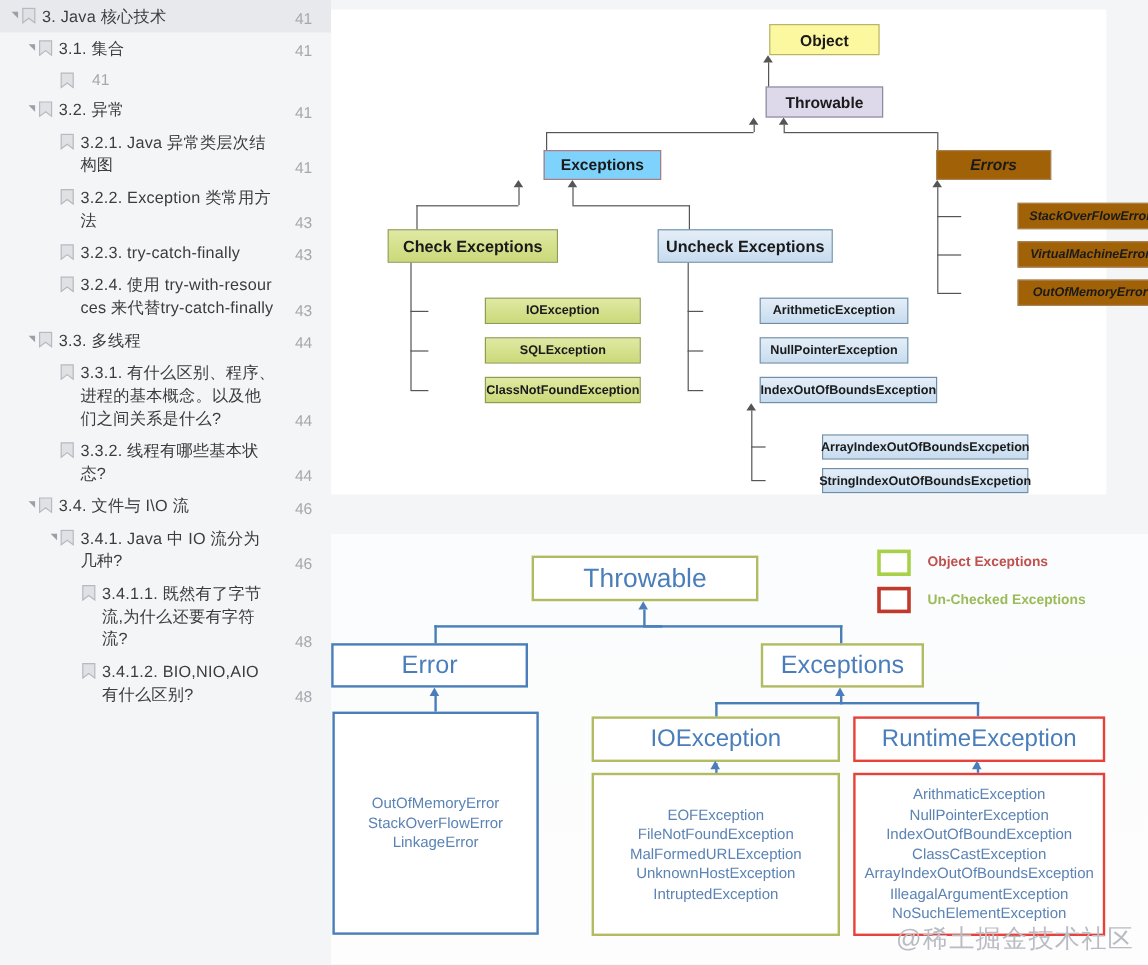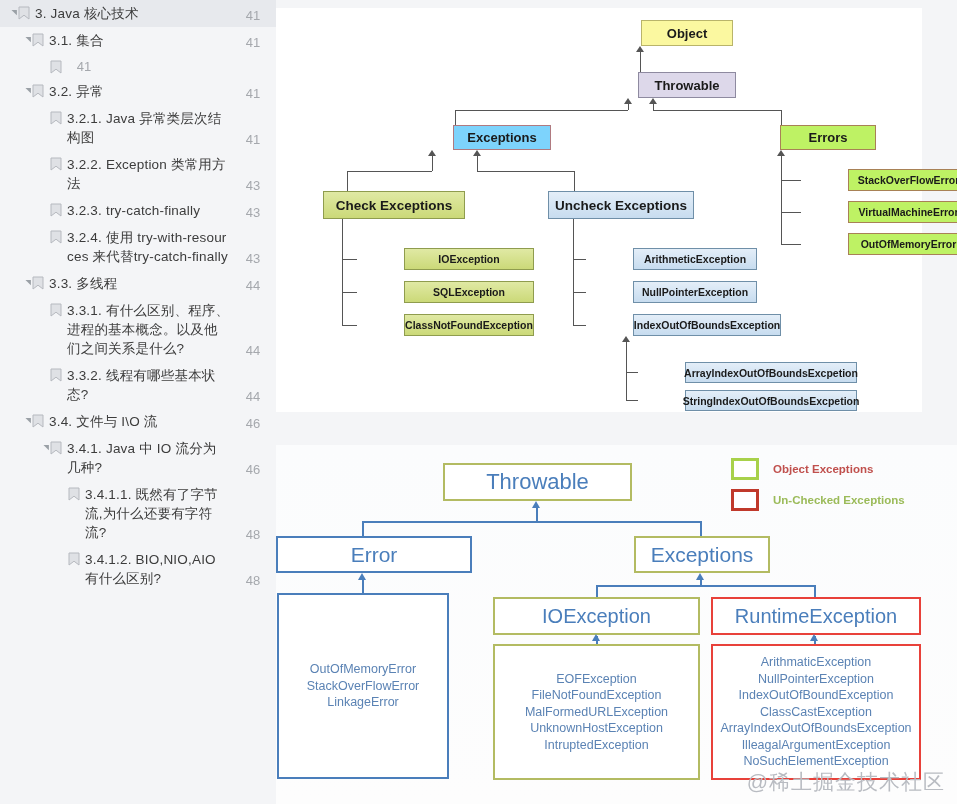--- a/index.html
+++ b/index.html
@@ -50,21 +50,21 @@
   .node{
     position:absolute;box-sizing:border-box;
     border:1px solid #7f7f7f;
     display:flex;align-items:center;justify-content:center;
     font-weight:bold;color:#1a1a1a;
     text-align:center;white-space:nowrap;margin-left:47px;
   }
   .n-yellow{background:#fbf8a0;border-color:#b9b46a;}
   .n-purple{background:#ddd8ea;border-color:#8e8aa0;}
   .n-pink{background:#7dd3fc;border-color:#b07a80;}
-  .n-orange{background:#bef264;border-color:#a88156;}
+  .n-orange{background:#a16207;border-color:#a88156;font-style:italic;}
   .n-bluegrad{background:linear-gradient(180deg,#e4eef8 0%,#c7dcef 100%);border-color:#6f8fa8;}
   .n-greengrad{background:linear-gradient(180deg,#e0e9a4 0%,#cbd978 100%);border-color:#8f9c4e;}
 
   .ln{position:absolute;background:#555;}
   .lnh{height:1px;}
   .lnv{width:1px;}
   .arrow-up{
     position:absolute;width:0;height:0;
     border-left:4px solid transparent;border-right:4px solid transparent;
     border-bottom:6px solid #555;
@@ -331,21 +331,21 @@
   <div class="panel" id="panel-bottom">
 
     <div class="legend-swatch" style="left:455px;top:13px;border:3px solid #a8d14a;"></div>
     <div class="legend-label" style="left:497px;top:18px;color:#c0504d;">Object Exceptions</div>
 
     <div class="legend-swatch" style="left:455px;top:44px;border:3px solid #c0392b;"></div>
     <div class="legend-label" style="left:497px;top:49px;color:#9bbb59;">Un-Checked Exceptions</div>
 
     <div class="bnode b-olive" style="left:167px;top:18px;width:189px;height:38px;font-size:22px;">Throwable</div>
 
-    <div class="bnode b-blue" style="left:0px;top:91px;width:196px;height:37px;font-size:21px;">Error</div>
+    <div class="bnode b-blue" style="left:0px;top:91px;width:164px;height:37px;font-size:21px;">Error</div>
 
     <div class="bnode b-olive" style="left:358px;top:91px;width:136px;height:37px;font-size:21px;">Exceptions</div>
 
     <div class="bnode b-olive" style="left:217px;top:152px;width:207px;height:38px;font-size:20px;">IOException</div>
 
     <div class="bnode b-red" style="left:435px;top:152px;width:210px;height:38px;font-size:20px;">RuntimeException</div>
 
     <div class="blist b-blue" style="left:1px;top:148px;width:172px;height:186px;white-space:pre-line;">OutOfMemoryError
 StackOverFlowError
 LinkageError</div>

